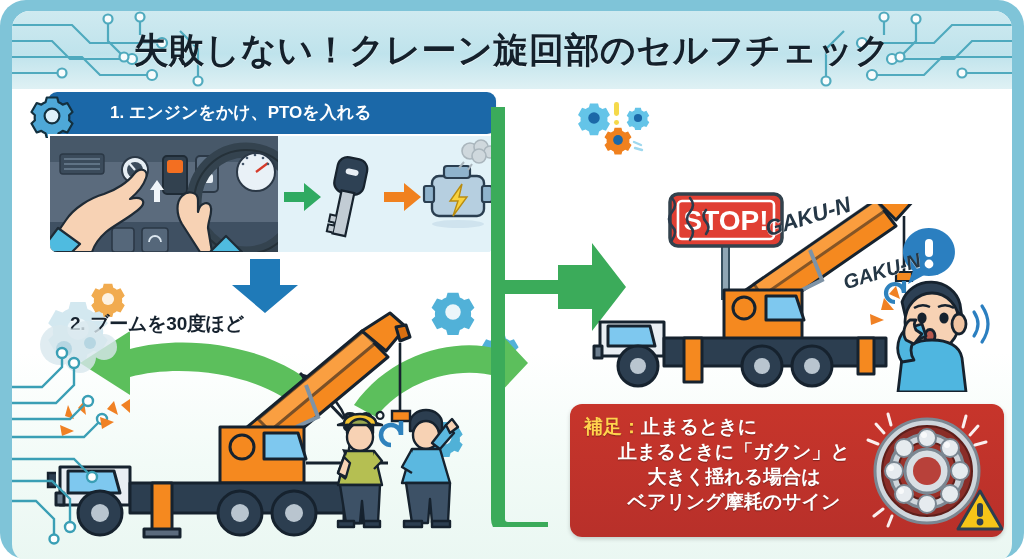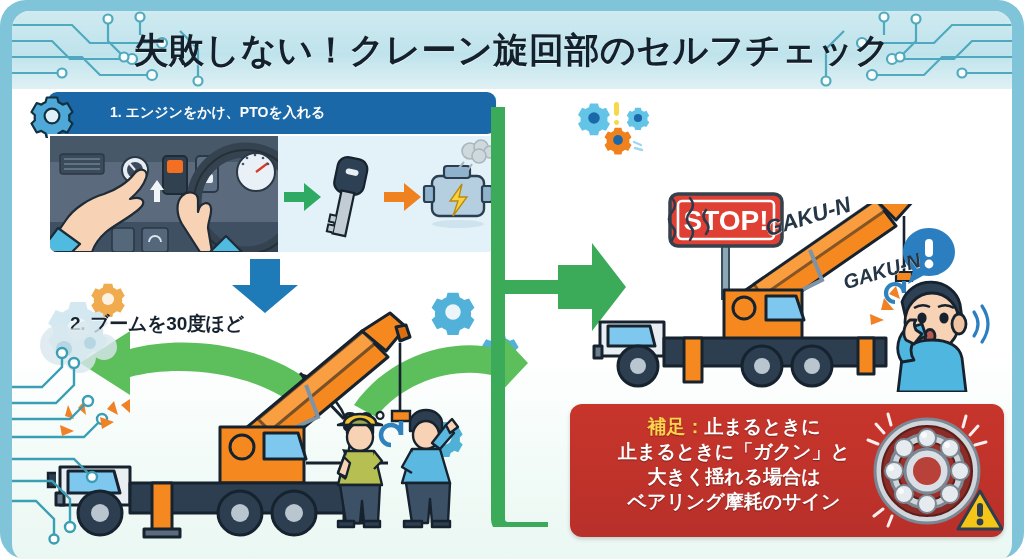--- a/index.html
+++ b/index.html
@@ -36,21 +36,21 @@
     white-space:nowrap;
   }
 
   
   .panel{position:absolute;}
   .hdrbar{
     position:absolute;background:#1b68a8;border-radius:9px;
     color:#fff;font-weight:bold;display:flex;align-items:center;
     box-shadow:0 2px 3px rgba(0,0,0,.12);
   }
-  .hdrbar .txt{padding-left:62px;font-size:14px;line-height:1.22;}
+  .hdrbar .txt{padding-left:62px;font-size:17px;line-height:1.22;}
   .hl{color:#c9e94a;}
 
   
   .gear{position:absolute;}
 
   
   #p1{left:18px;top:81px;width:466px;height:164px;}
   #p1 .bar{left:18px;top:0;width:448px;height:42px;}
   #p1 .photo{
     position:absolute;left:18px;top:42px;width:448px;height:120px;
@@ -88,21 +88,21 @@
     position:absolute;left:558px;top:393px;width:434px;height:133px;
     background:linear-gradient(180deg,#c7352b 0%,#b8302a 100%);
     border-radius:12px;overflow:hidden;
     box-shadow:0 2px 4px rgba(0,0,0,.18);
   }
   .notetext{
     position:absolute;left:14px;top:10px;width:300px;
     color:#ffffff;font-weight:bold;font-size:19px;line-height:1.32;
     text-align:center;text-shadow:0 1px 1px rgba(0,0,0,.35);
   }
-  .notetext .l1{text-align:center;}
+  .notetext .l1{text-align:left;}
   .gold{color:#ffd34d;}
 
   .stopsign{
     position:absolute;left:96px;top:96px;
   }
   .gakun{
     position:absolute;font-weight:bold;font-style:italic;color:#253746;
     white-space:nowrap;text-shadow:0 1px 0 rgba(255,255,255,.7);
   }
   #gakun1{left:752px;top:193px;font-size:22px;transform:rotate(-17deg);}

